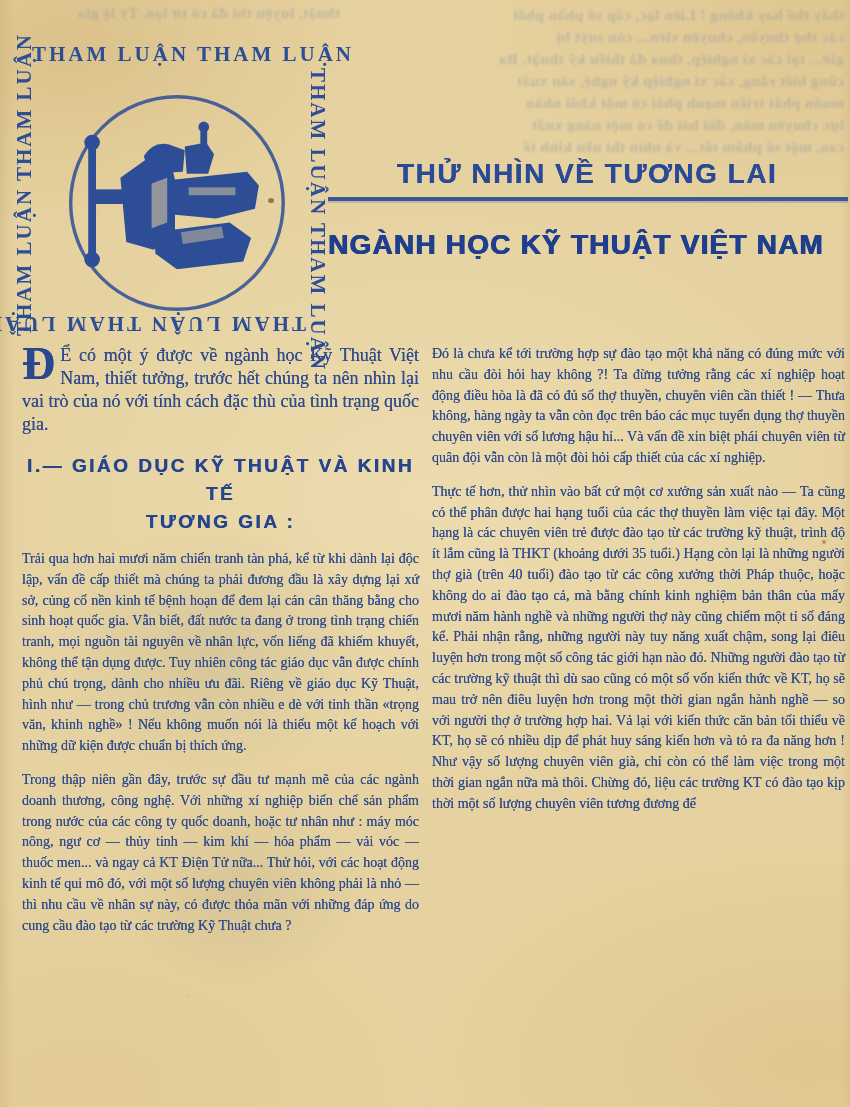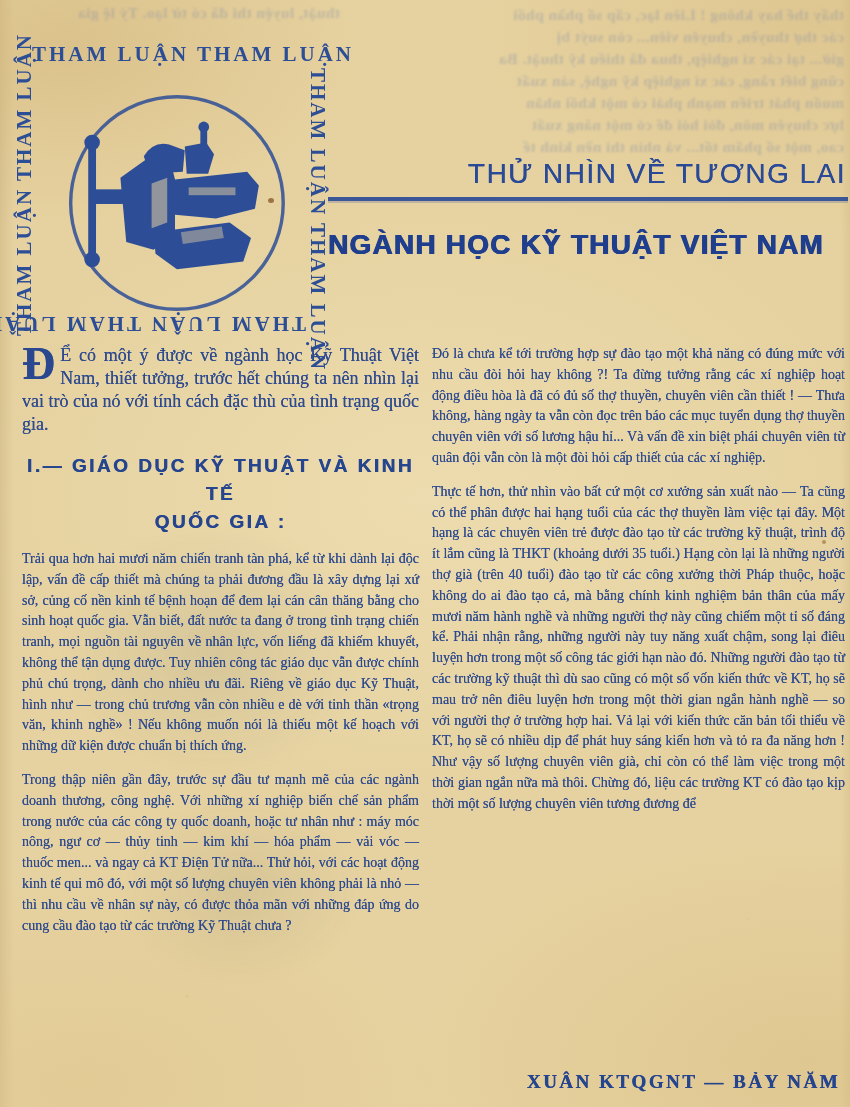--- a/index.html
+++ b/index.html
@@ -46,21 +46,21 @@
     color:#2c4e97;font-size:21px;letter-spacing:3px;white-space:nowrap;}
   .frame-top{left:16px;top:14px;width:296px;text-align:center;}
   .frame-bottom{left:20px;bottom:-6px;width:270px;text-align:center;transform:rotate(180deg);}
   .frame-left{left:-4px;top:18px;height:290px;writing-mode:vertical-rl;transform:rotate(180deg);
     text-align:center;letter-spacing:2px;}
   .frame-right{right:8px;top:40px;height:280px;writing-mode:vertical-rl;
     text-align:center;letter-spacing:2px;}
   .vise{position:absolute;left:42px;top:58px;}
   
   .headline{position:absolute;left:328px;top:158px;width:520px;font-family:"Liberation Sans",sans-serif;}
-  .kicker{font-size:28px;font-weight:400;letter-spacing:1.5px;color:#2a4a97;text-align:right;
+  .kicker{font-size:28px;font-weight:700;letter-spacing:1.5px;color:#2a4a97;text-align:center;
     padding-right:2px;text-shadow:.3px 0 0 currentColor;}
   .rule{height:4px;background:#2a4a97;margin:7px 0 5px;opacity:.9;
     box-shadow:0 2px 0 rgba(42,74,151,.25);}
   .title{font-size:28px;font-weight:700;letter-spacing:1.2px;color:#1f3e8d;
     text-shadow:.7px 0 0 currentColor, -.3px 0 0 currentColor;white-space:nowrap;margin-top:28px;}
   
   .col{position:absolute;text-align:justify;}
   .col p{margin:0 0 13px;font-size:14px;line-height:20.8px;
     text-shadow:0 0 .5px rgba(40,66,134,.85);}
   .col-left{left:22px;top:344px;width:397px;}
@@ -131,27 +131,26 @@
   <div class="headline">
     <div class="kicker">THỬ NHÌN VỀ TƯƠNG LAI</div>
     <div class="rule"></div>
     <div class="title">NGÀNH HỌC KỸ THUẬT VIỆT NAM</div>
   </div>
 
   <div class="col col-left">
     <p class="intro"><span class="dropcap">Đ</span><span>Ể có một ý được về ngành học Kỹ Thuật Việt Nam, thiết tưởng, trước hết chúng ta nên nhìn lại vai trò của nó với tính cách đặc thù của tình trạng quốc gia.</span></p>
     <div class="section-heading">
       <span>I.— GIÁO DỤC KỸ THUẬT VÀ KINH TẾ</span><br>
-      <span>QUỐC GIA :</span>
+      <span>TƯƠNG GIA :</span>
     </div>
     <p>Trải qua hơn hai mươi năm chiến tranh tàn phá, kể từ khi dành lại độc lập, vấn đề cấp thiết mà chúng ta phải đương đầu là xây dựng lại xứ sở, củng cố nền kinh tế bệnh hoạn để đem lại cán cân thăng bằng cho sinh hoạt quốc gia. Vẫn biết, đất nước ta đang ở trong tình trạng chiến tranh, mọi nguồn tài nguyên về nhân lực, vốn liếng đã khiếm khuyết, không thể tận dụng được. Tuy nhiên công tác giáo dục vẫn được chính phủ chú trọng, dành cho nhiều ưu đãi. Riêng về giáo dục Kỹ Thuật, hình như — trong chủ trương vẫn còn nhiều e dè với tinh thần «trọng văn, khinh nghề» ! Nếu không muốn nói là thiếu một kế hoạch với những dữ kiện được chuẩn bị thích ứng.</p>
     <p>Trong thập niên gần đây, trước sự đầu tư mạnh mẽ của các ngành doanh thương, công nghệ. Với những xí nghiệp biến chế sản phẩm trong nước của các công ty quốc doanh, hoặc tư nhân như : máy móc nông, ngư cơ — thủy tinh — kim khí — hóa phẩm — vải vóc — thuốc men... và ngay cả KT Điện Tử nữa... Thử hỏi, với các hoạt động kinh tế qui mô đó, với một số lượng chuyên viên không phải là nhỏ — thì nhu cầu về nhân sự này, có được thỏa mãn với những đáp ứng do cung cầu đào tạo từ các trường Kỹ Thuật chưa ?</p>
   </div>
 
   <div class="col col-right">
     <p>Đó là chưa kể tới trường hợp sự đào tạo một khả năng có đúng mức với nhu cầu đòi hỏi hay không ?! Ta đừng tưởng rằng các xí nghiệp hoạt động điều hòa là đã có đủ số thợ thuyền, chuyên viên cần thiết ! — Thưa không, hàng ngày ta vẫn còn đọc trên báo các mục tuyển dụng thợ thuyền chuyên viên với số lương hậu hỉ... Và vấn đề xin biệt phái chuyên viên từ quân đội vẫn còn là một đòi hỏi cấp thiết của các xí nghiệp.</p>
     <p>Thực tế hơn, thử nhìn vào bất cứ một cơ xưởng sản xuất nào — Ta cũng có thể phân được hai hạng tuổi của các thợ thuyền làm việc tại đây. Một hạng là các chuyên viên trẻ được đào tạo từ các trường kỹ thuật, trình độ ít lắm cũng là THKT (khoảng dưới 35 tuổi.) Hạng còn lại là những người thợ già (trên 40 tuổi) đào tạo từ các công xưởng thời Pháp thuộc, hoặc không do ai đào tạo cả, mà bằng chính kinh nghiệm bản thân của mấy mươi năm hành nghề và những người thợ này cũng chiếm một tỉ số đáng kể. Phải nhận rằng, những người này tuy năng xuất chậm, song lại điêu luyện hơn trong một số công tác giới hạn nào đó. Những người đào tạo từ các trường kỹ thuật thì dù sao cũng có một số vốn kiến thức về KT, họ sẽ mau trở nên điêu luyện hơn trong một thời gian ngắn hành nghề — so với người thợ ở trường hợp hai. Vả lại với kiến thức căn bản tối thiểu về KT, họ sẽ có nhiều dịp để phát huy sáng kiến hơn và tỏ ra đa năng hơn ! Như vậy số lượng chuyên viên già, chỉ còn có thể làm việc trong một thời gian ngắn nữa mà thôi. Chừng đó, liệu các trường KT có đào tạo kịp thời một số lượng chuyên viên tương đương để</p>
   </div>
 
-  <div class="footer">XUÂN KTQGNT — BẢY NĂM</div>
 
   <div class="grain"></div>
 </div>
 
 </body></html>

